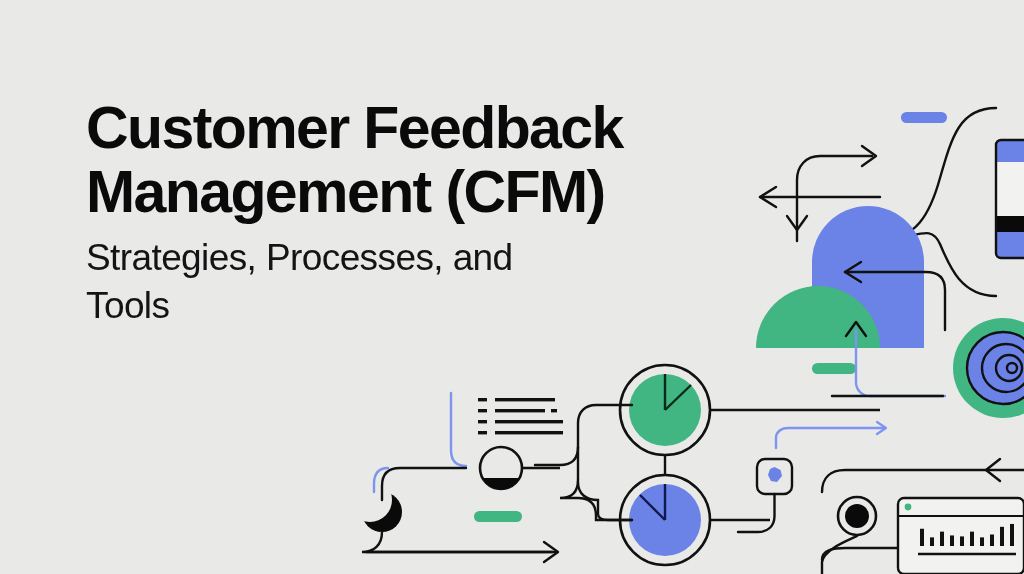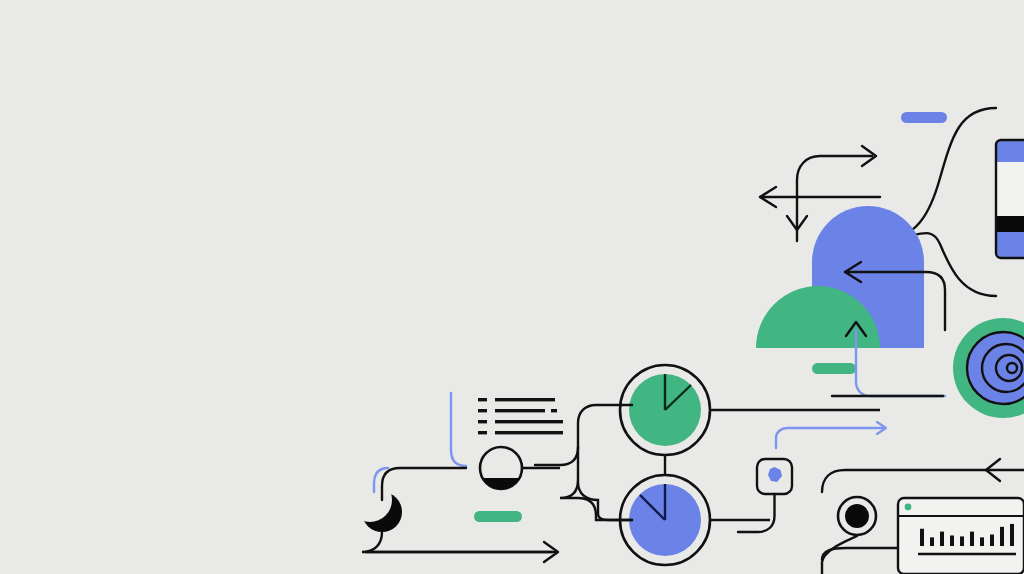--- a/index.html
+++ b/index.html
@@ -232,15 +232,19 @@
       <rect x="474" y="511" width="48" height="11" rx="5.5" fill="#41b582"></rect>
 
       <path d="M382 532 C 382 545 374 552 362 552 L 552 552" fill="none" stroke="#111" stroke-width="2.4" stroke-linecap="round"></path>
       <path d="M366 552 L 556 552" fill="none" stroke="#111" stroke-width="2.4" stroke-linecap="round"></path>
       <polyline points="544,542 558,552 544,562" fill="none" stroke="#111" stroke-width="2.4" stroke-linecap="round" stroke-linejoin="round"></polyline>
 
     </g>
   </svg>
 
   <div id="text-block">
+    <h1 id="slide-title">Customer Feedback
+Management (CFM)</h1>
+    <p id="slide-subtitle">Strategies, Processes, and
+Tools</p>
   </div>
 
 </div>
 
 </body></html>

